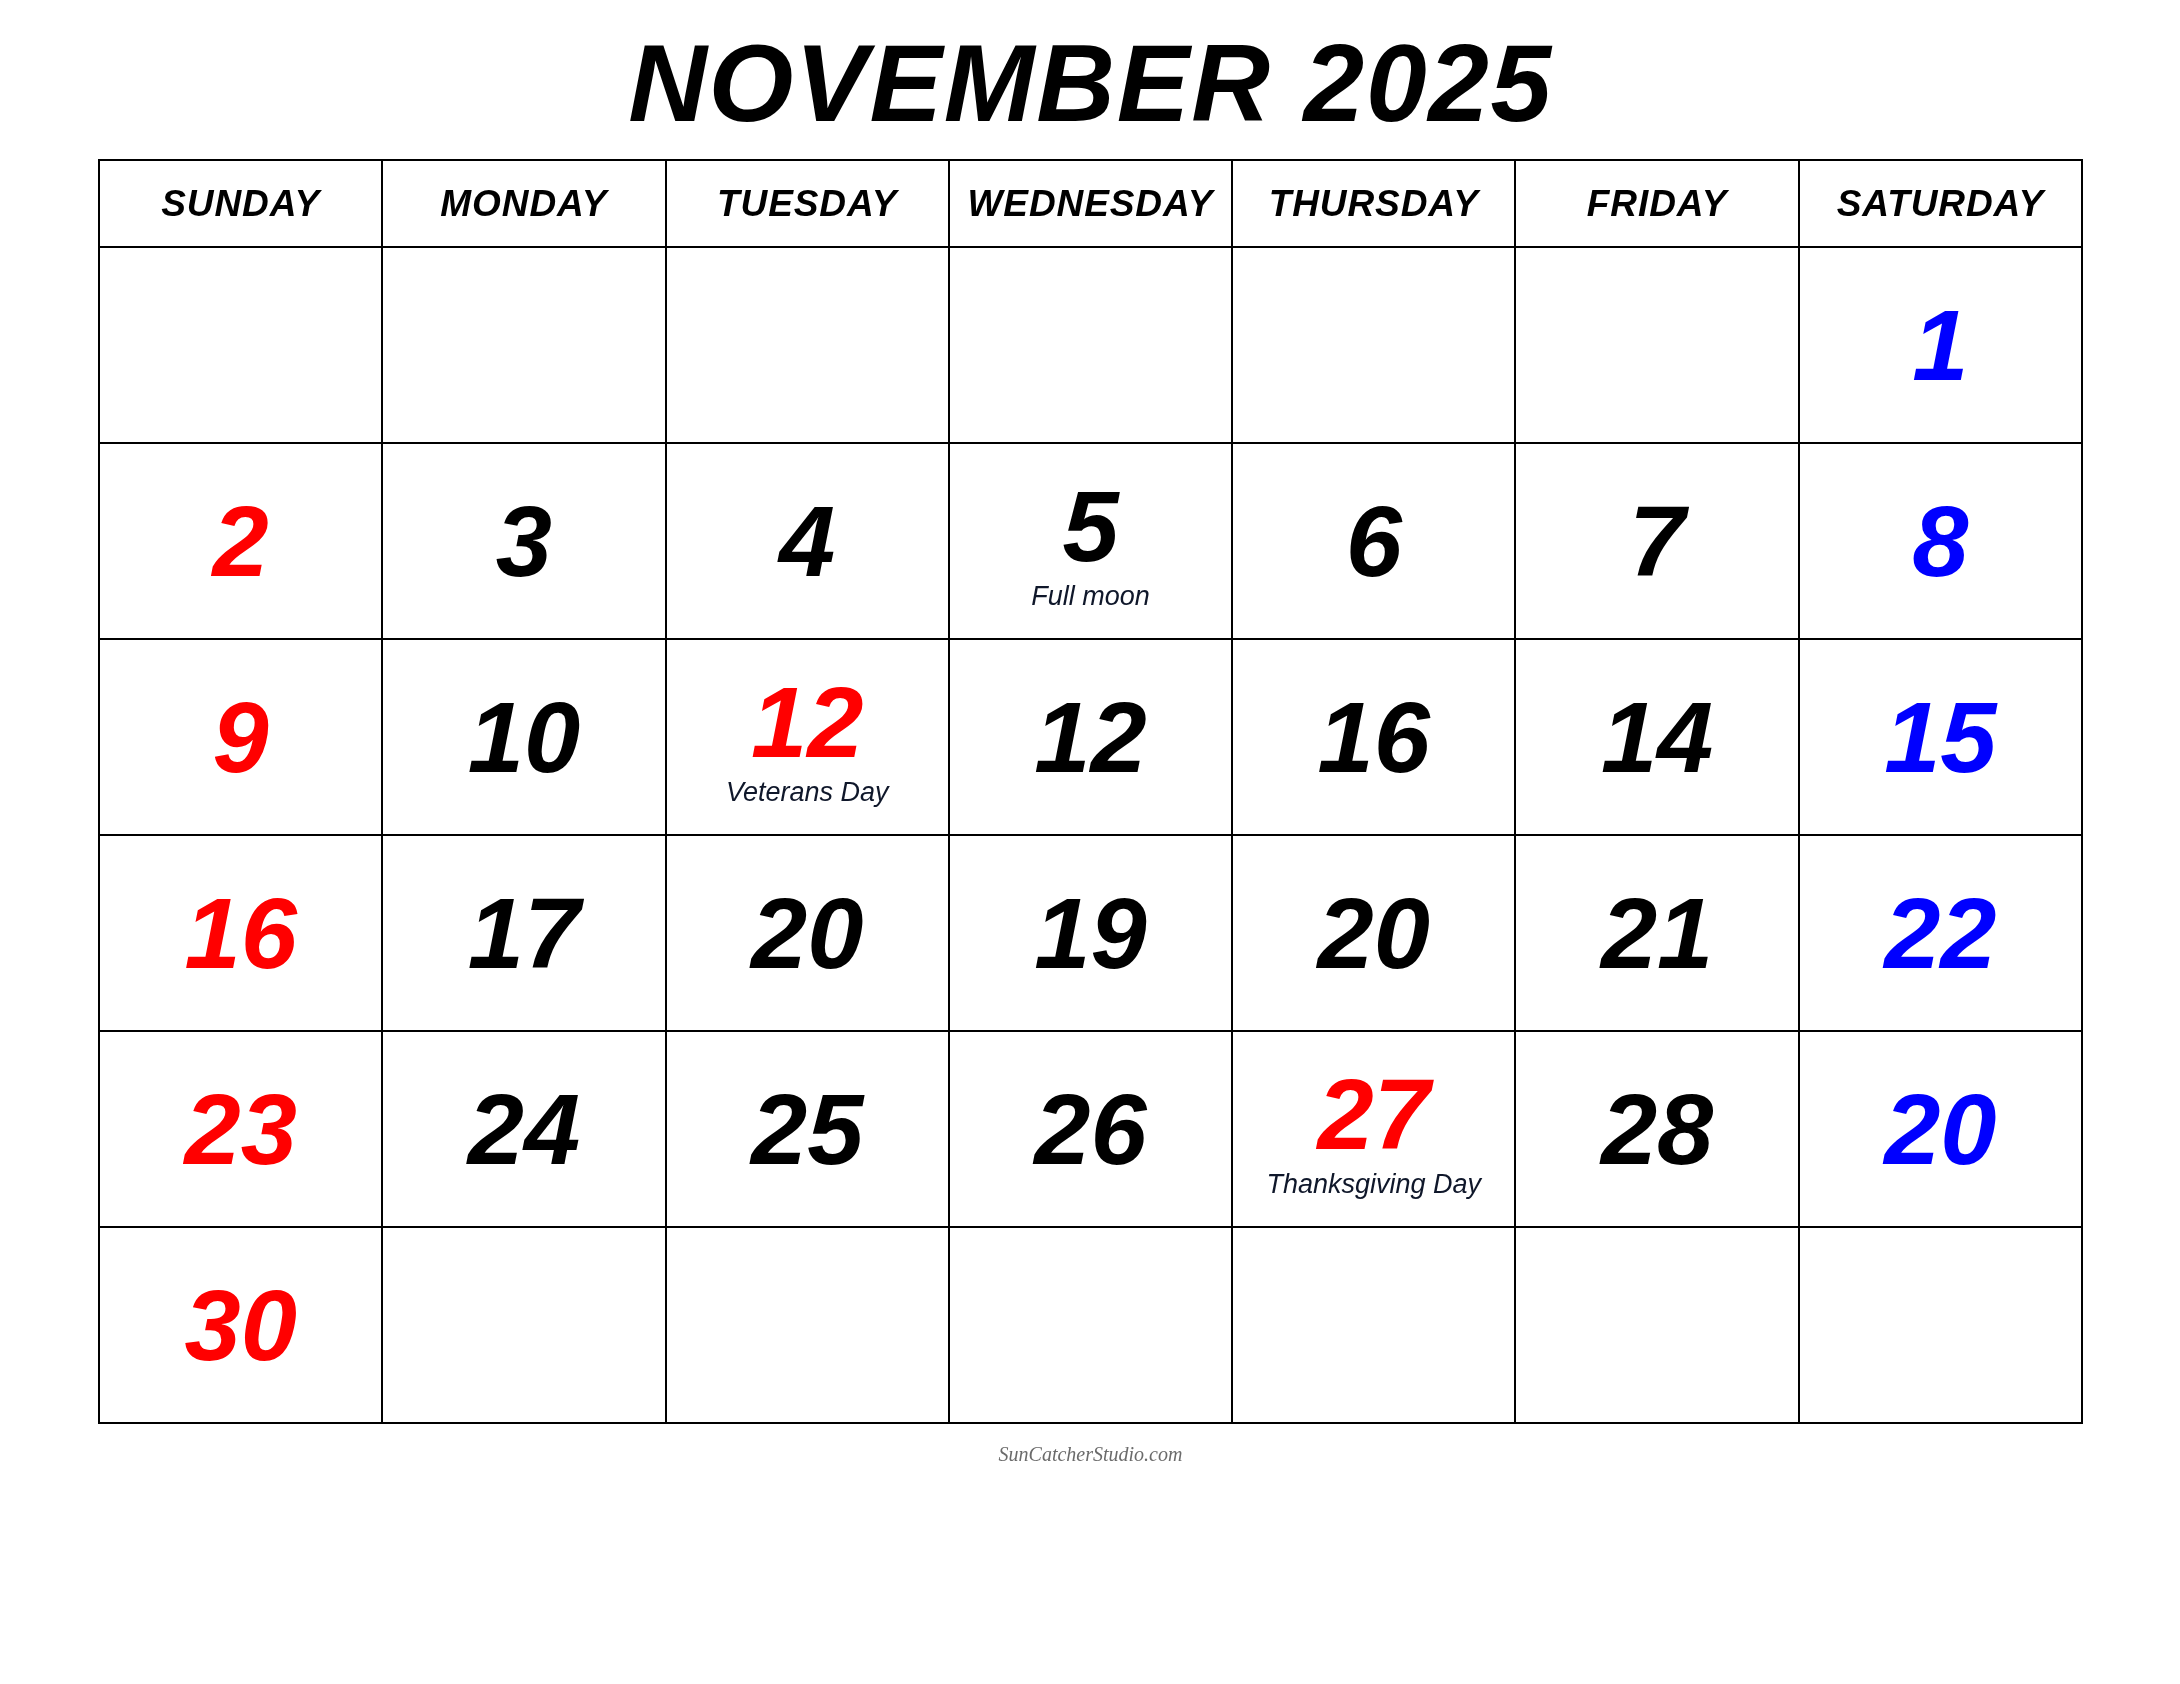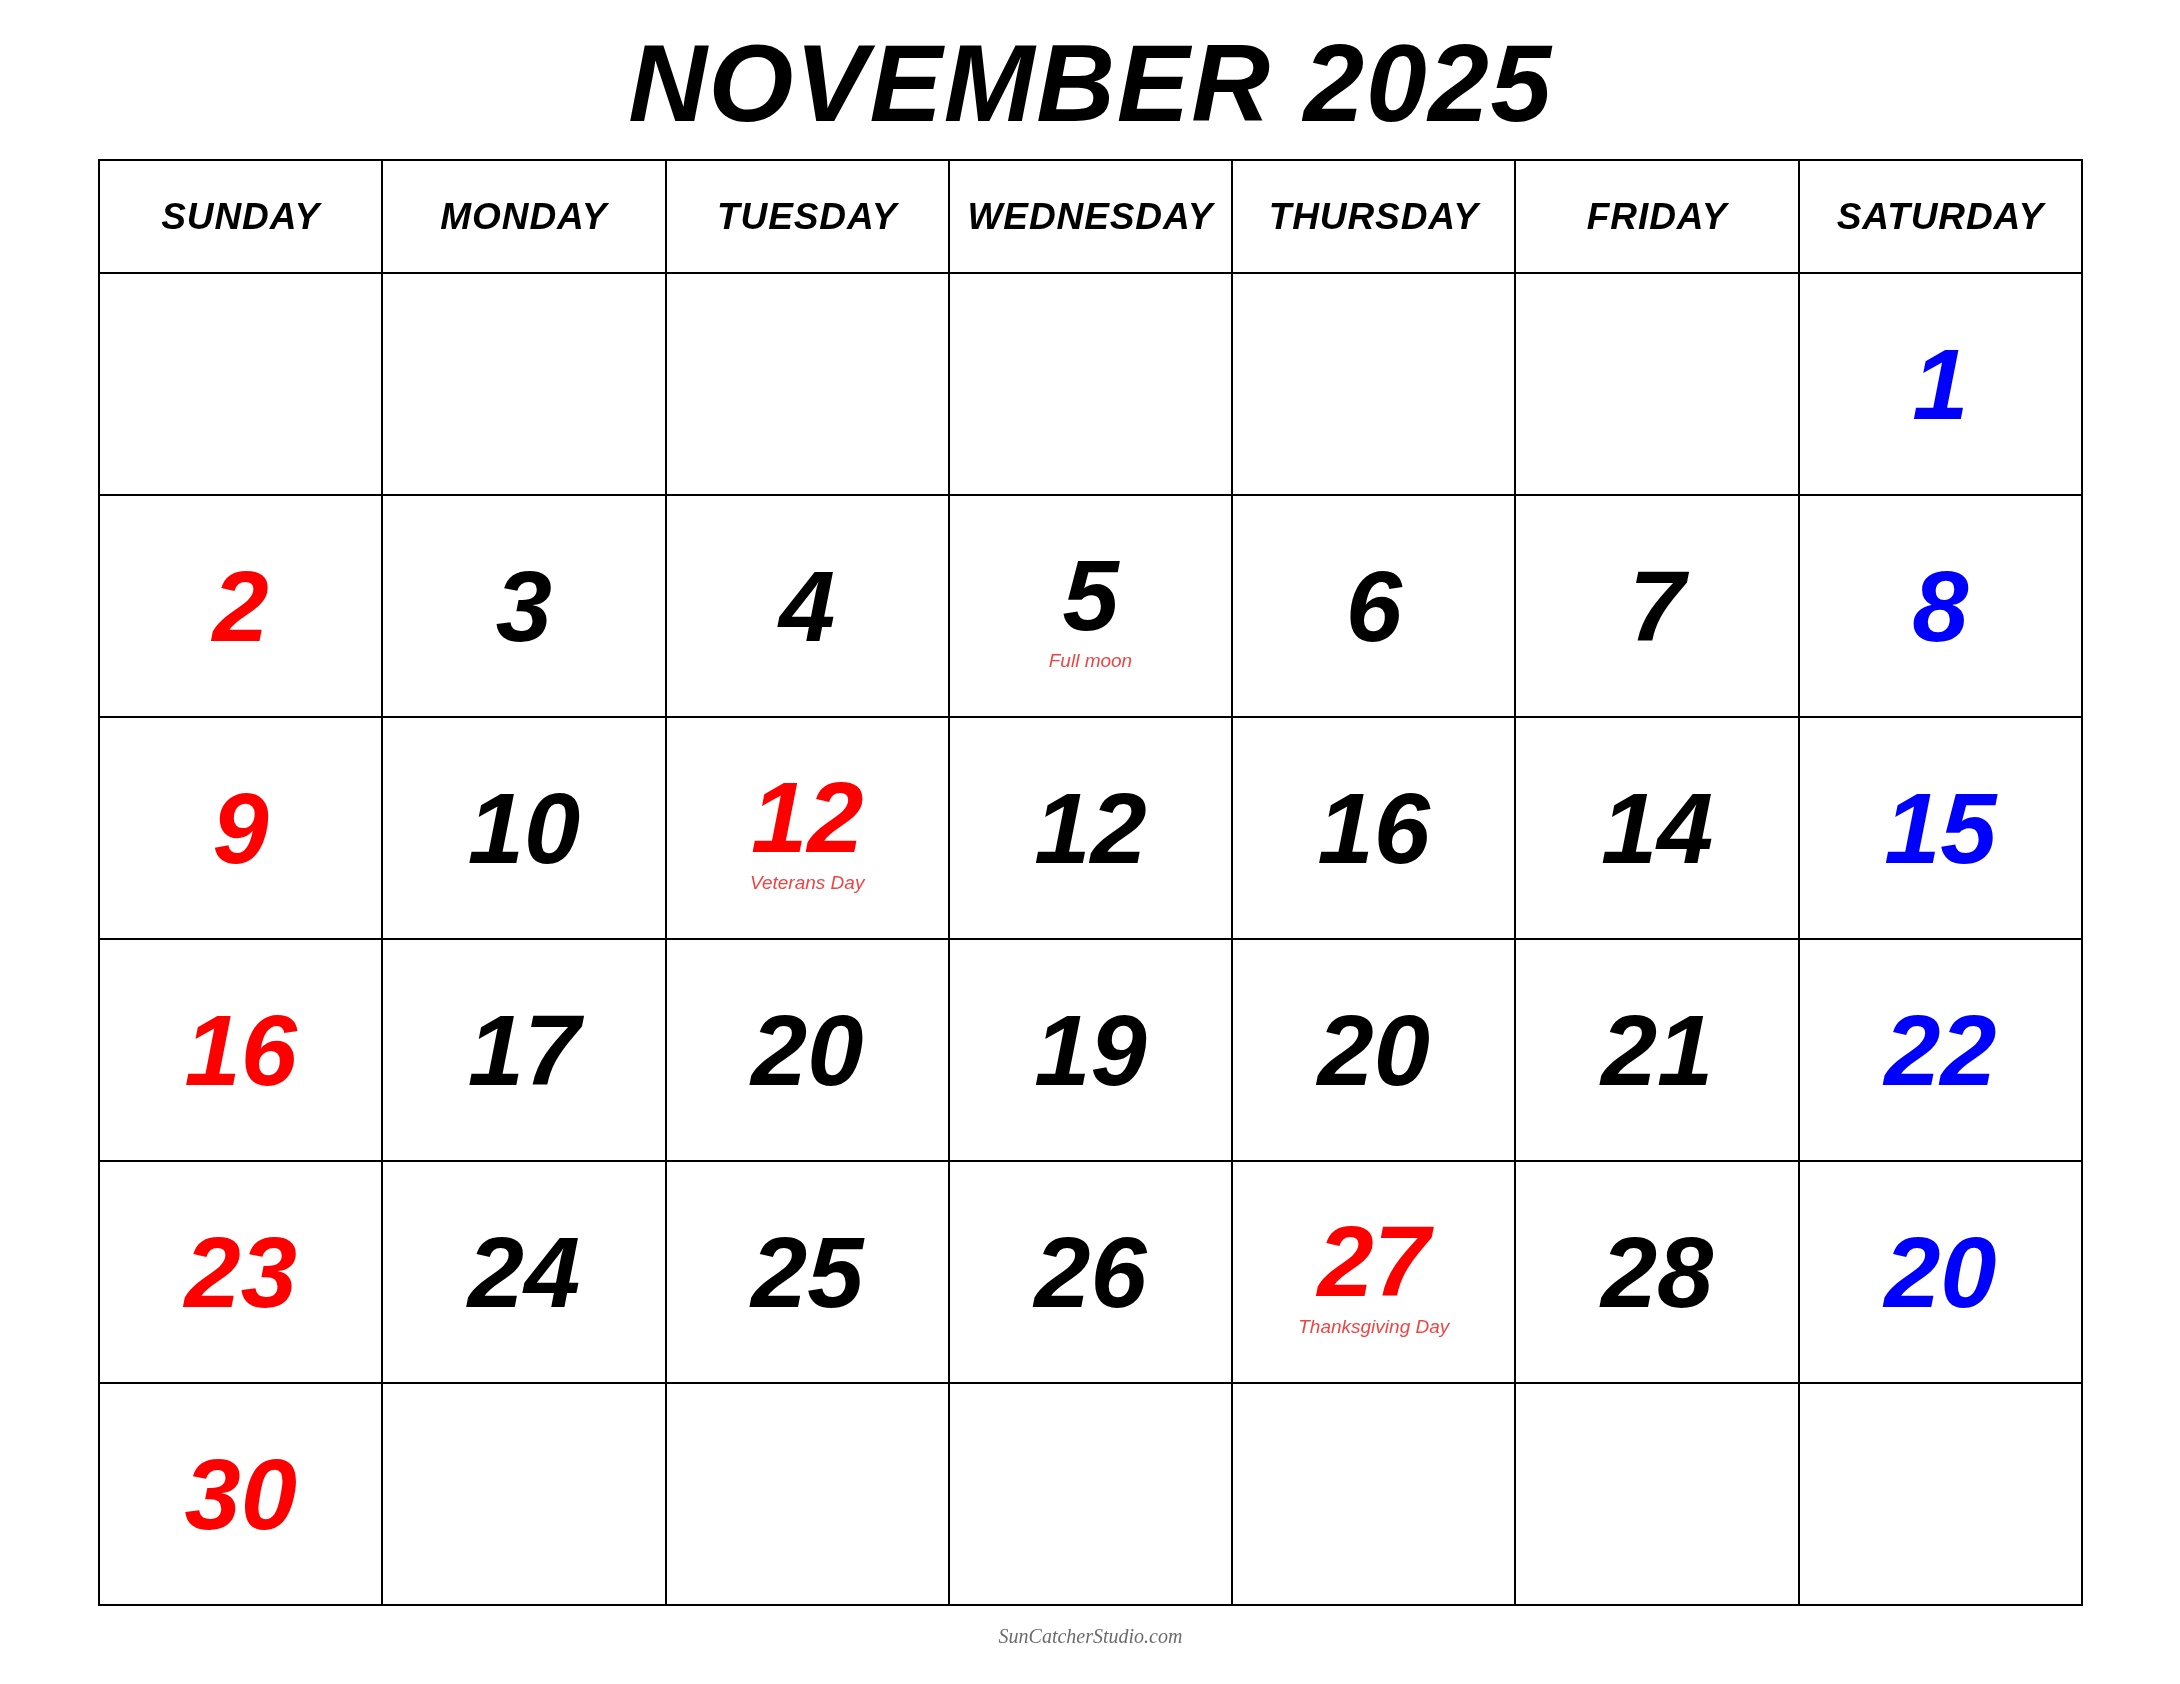--- a/index.html
+++ b/index.html
@@ -34,21 +34,21 @@
     line-height: 1.05;
     white-space: pre;
   }
   .calendar {
     width: 1985px;
     border-collapse: collapse;
     table-layout: fixed;
   }
   .calendar td, .calendar th {
     border: 2.6px solid #000000;
-    padding: 13px;
+    padding: 0;
     vertical-align: top;
   }
   .calendar th {
     height: 85px;
     font-size: 37px;
     font-weight: bold;
     letter-spacing: 0.9px;
     text-align: center;
     vertical-align: middle;
   }
@@ -69,23 +69,23 @@
   .daynum {
     font-size: 101px;
     font-weight: bold;
     line-height: 1.0;
     text-align: center;
   }
   .daynum.red { color: #ff0000; }
   .daynum.blue { color: #0000ff; }
   .daynum.black { color: #000000; }
   .event {
-    font-size: 19px;
+    font-size: 27px;
     font-weight: normal;
-    color: #ef4444;
+    color: #0f172a;
     text-align: center;
     margin-top: 5.1px;
     line-height: 1.1;
     white-space: nowrap;
   }
   .empty .daynum { visibility: hidden; }
   .footer {
     margin-top: 19px;
     font-size: 20px;
     color: #6b6b6b;

